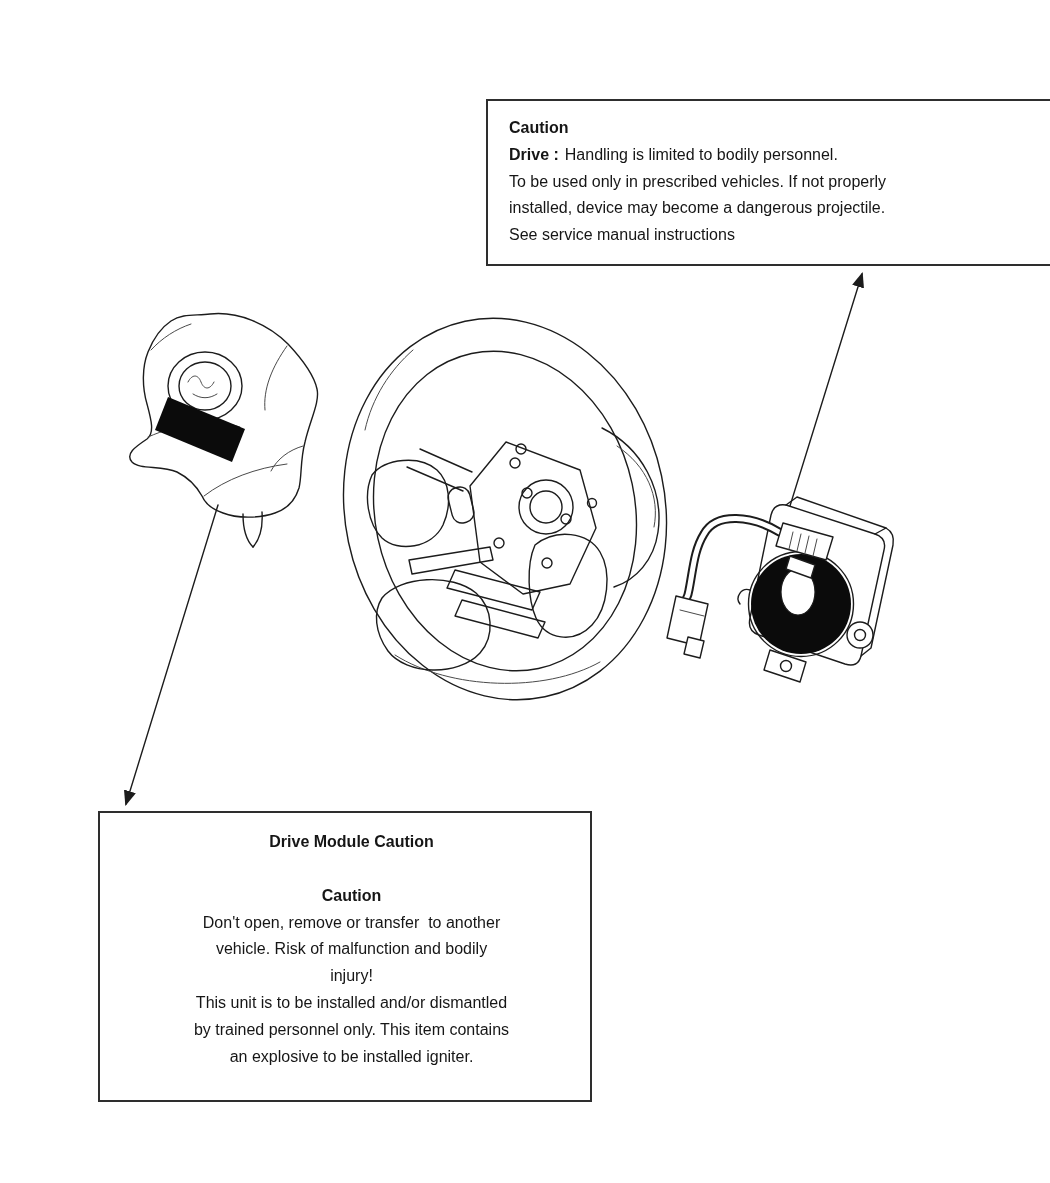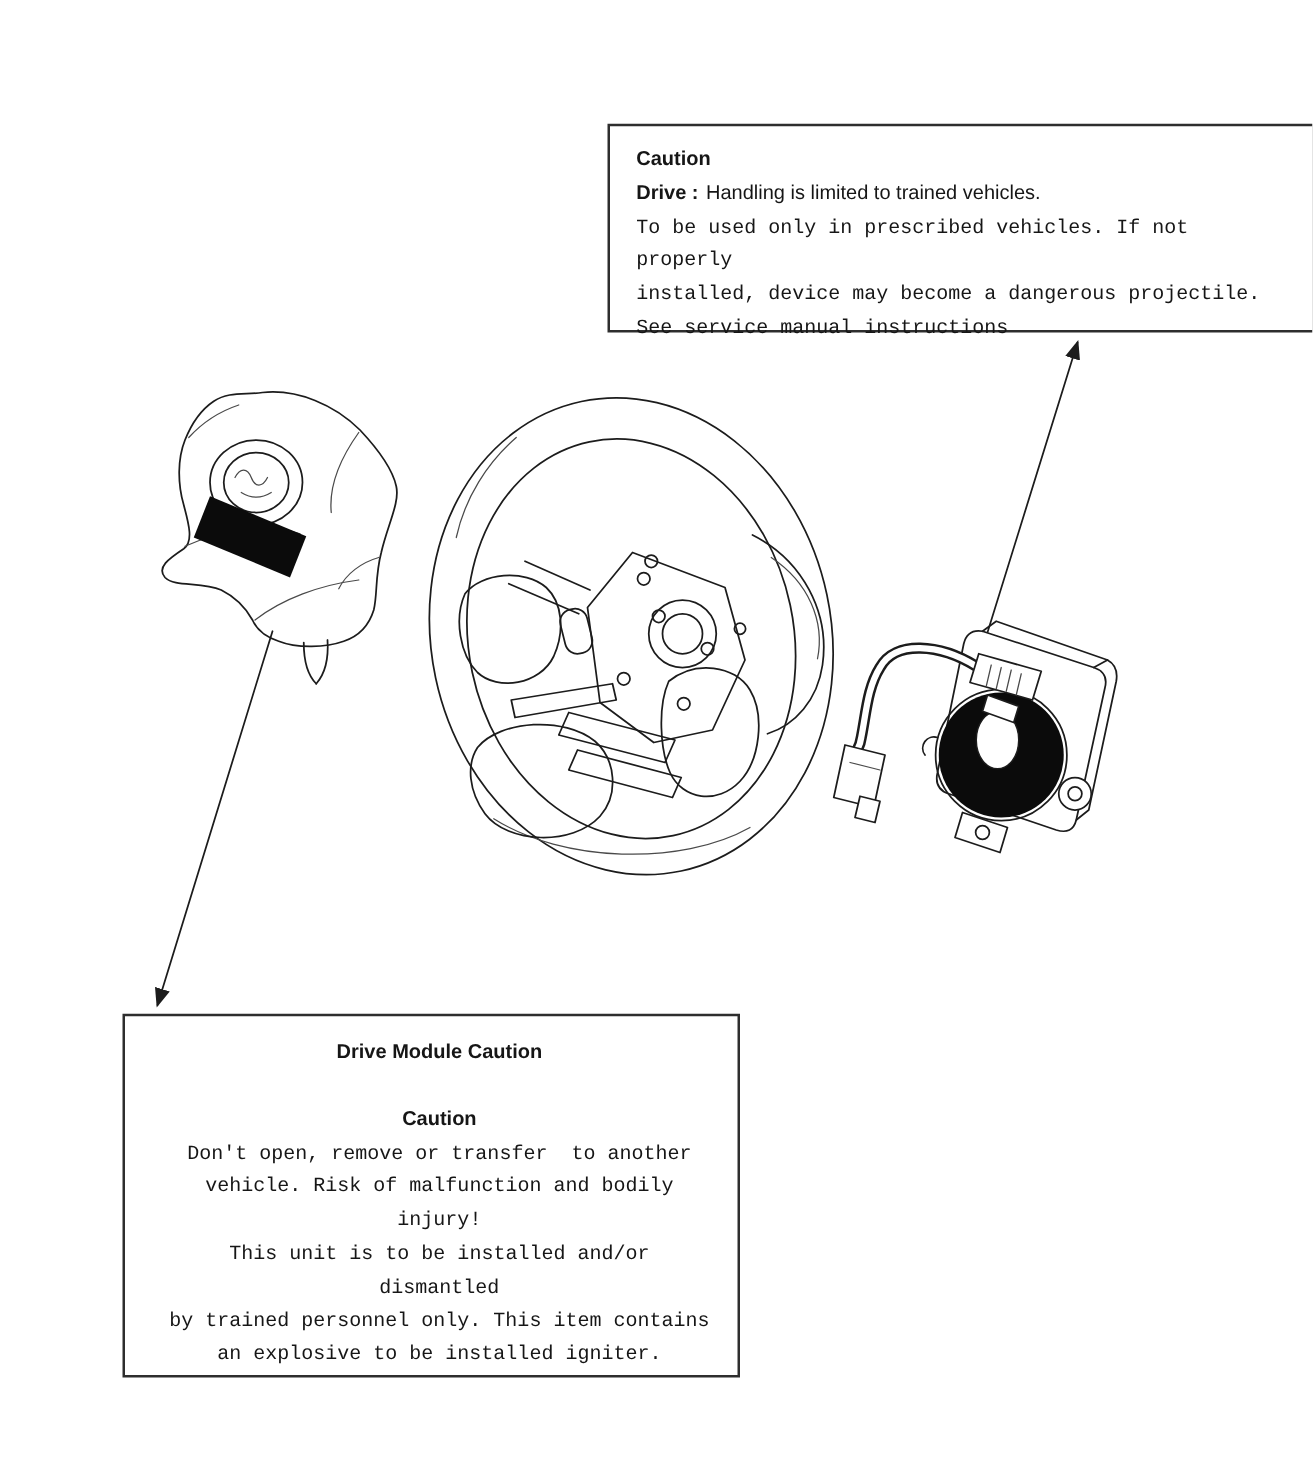--- a/index.html
+++ b/index.html
@@ -11,21 +11,21 @@
   .artwork { position:absolute; left:0; top:0; width:1050px; height:1183px; }
   .caution-box {
     position:absolute; box-sizing:border-box;
     border:2px solid #2e2e2e; background:#ffffff;
     font-size:16px; line-height:26.8px; color:#161616;margin-left:46px;
   }
   .box-top    { left:440px; top:99px;  width:566px; height:167px; padding:14px 18px 0 21px; }
   .box-bottom { left:52px;  top:811px; width:494px; height:291px; padding:16px 20px 0 33px;text-align:center; }
   .bold { font-weight:bold; }
   .lead-label { font-weight:bold; margin-right:6px; }
-  .prewrap { white-space:pre-wrap;font-family:Liberation Mono, monospace; }
+  .prewrap { white-space:pre-wrap; }
   .spacer { height:27px; }
   svg .ink   { stroke:#1c1c1c; fill:none; stroke-width:1.4; stroke-linejoin:round; stroke-linecap:round; }
   svg .thin  { stroke:#4a4a4a; fill:none; stroke-width:1;   stroke-linecap:round; }
   svg .solid { fill:#0b0b0b; stroke:none; }
   svg .paper { fill:#ffffff; }
 </style>
 </head>
 <body>
 
 <div class="canvas">
@@ -116,21 +116,21 @@
         <polygon class="ink paper" points="676,596 708,604 699,646 667,638"></polygon>
         <path class="thin" d="M680,610 L704,616"></path>
         <polygon class="ink paper" points="688,637 704,641 700,658 684,654"></polygon>
       </g>
     </g>
   </svg>
 
   <div class="caution-box box-top">
     <div class="bold">Caution</div>
     <div>
-      <span class="lead-label">Drive :</span><span>Handling is limited to trained vehicles.</span>
+      <span class="lead-label">Drive :</span><span>Handling is limited to bodily personnel.</span>
     </div>
     <div class="prewrap">To be used only in prescribed vehicles. If not properly
 installed, device may become a dangerous projectile.
 See service manual instructions</div>
   </div>
 
   <div class="caution-box box-bottom">
     <div class="bold">Drive Module Caution</div>
     <div class="spacer"></div>
     <div class="bold">Caution</div>

